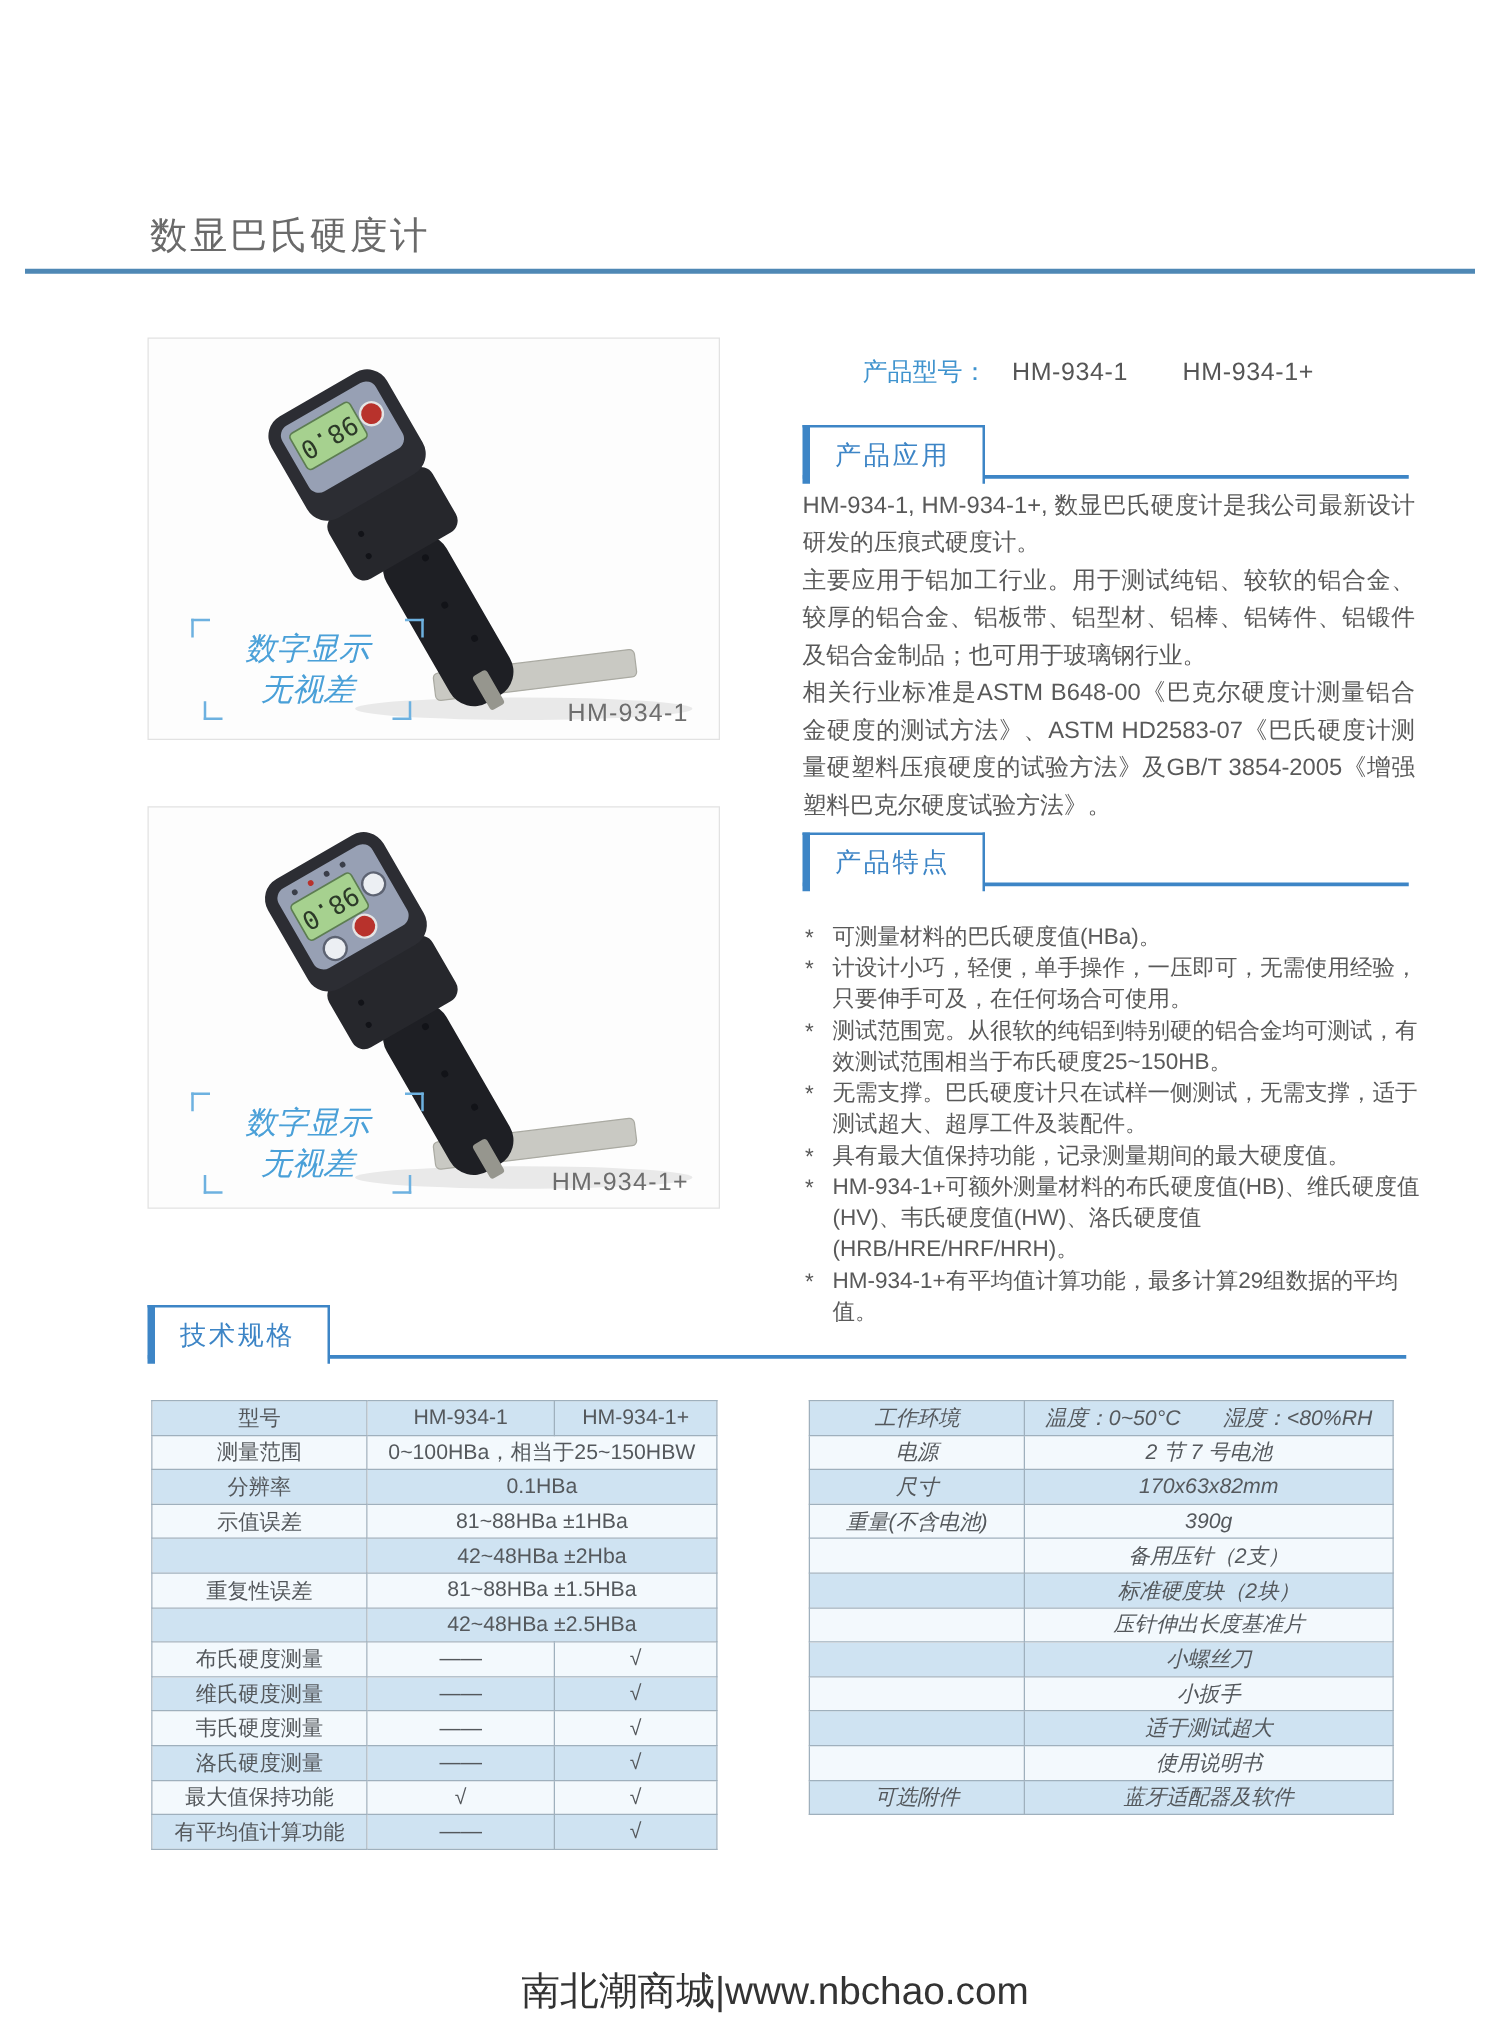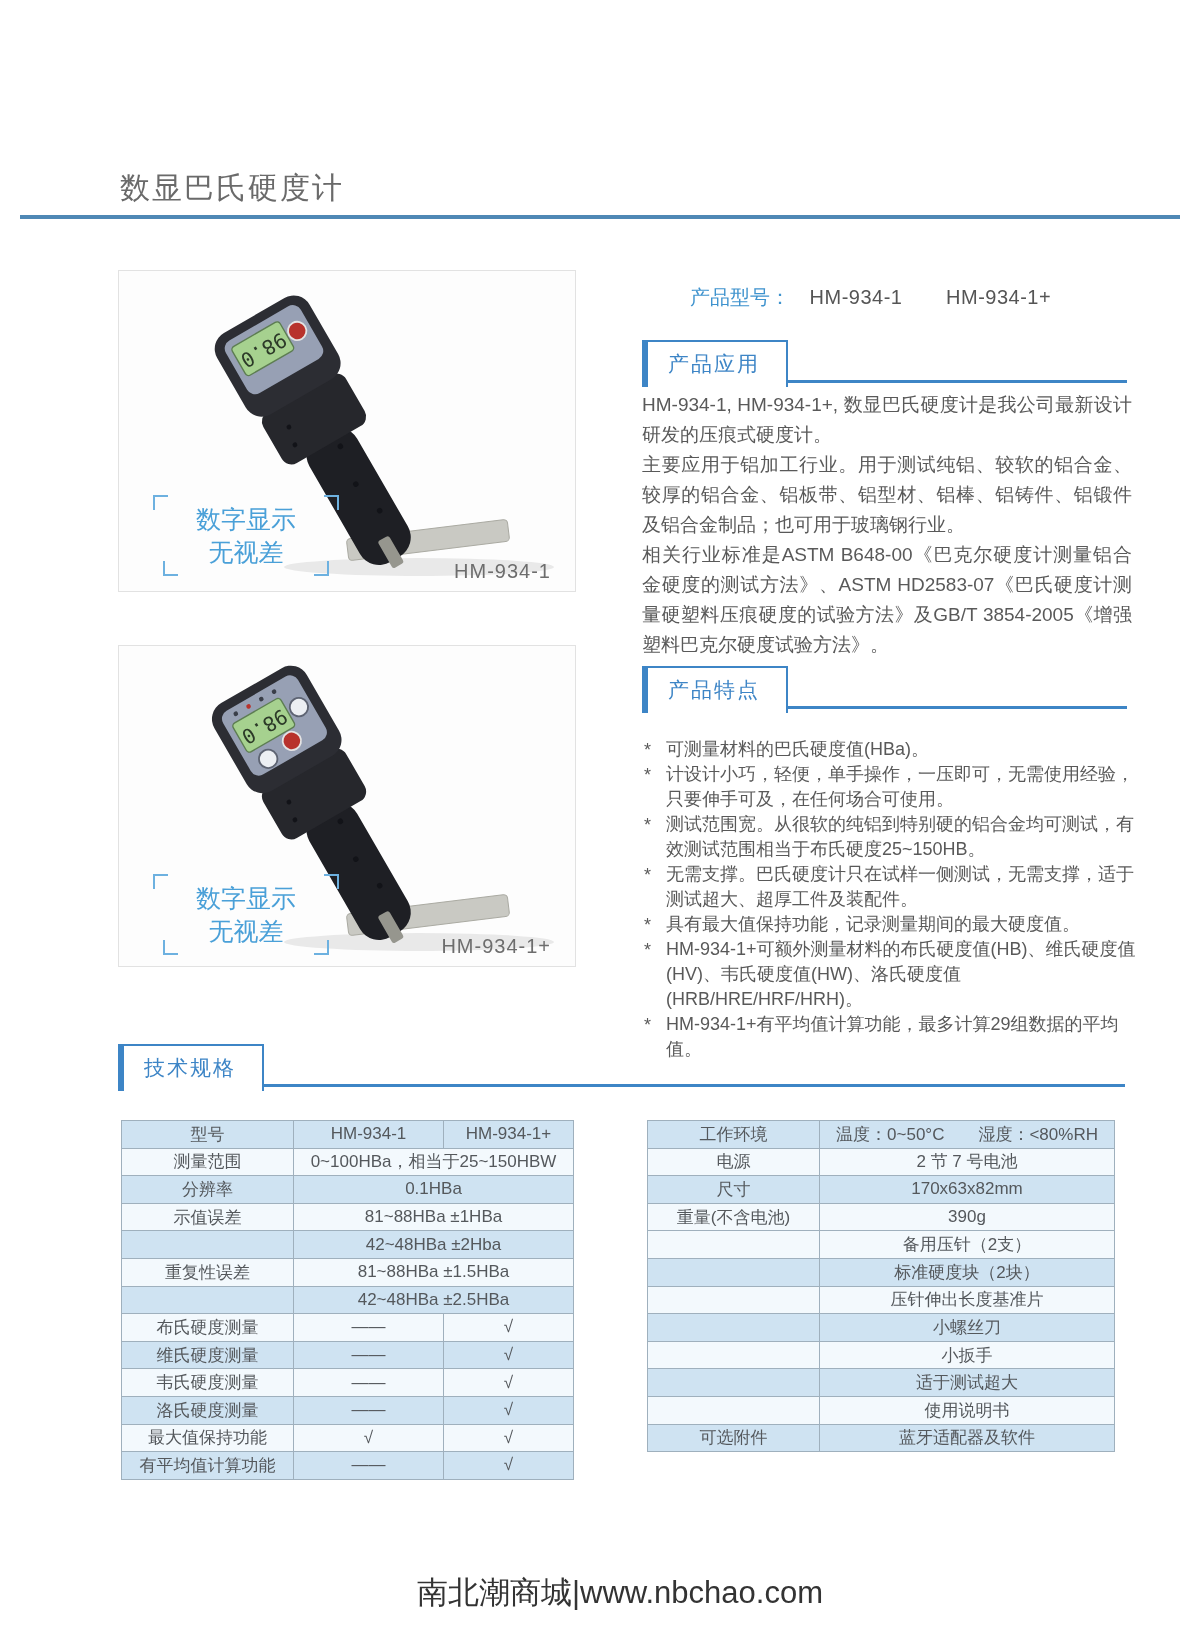--- a/index.html
+++ b/index.html
@@ -19,21 +19,21 @@
   .page-title{position:absolute;left:100px;top:168px;font-size:30px;font-weight:normal;color:#6a6a6a;letter-spacing:2px;}
   .top-rule{position:absolute;left:0;top:215px;width:1200px;height:4px;background:var(--rule-blue);}
 
   
   .img-box{position:absolute;left:98px;width:458px;height:322px;border:1px solid #e2e2e2;background:#fdfdfd;}
   .img-box.b1{top:270px;}
   .img-box.b2{top:645px;}
   .img-box svg{position:absolute;left:0;top:0;}
   .caption{position:absolute;right:24px;bottom:8px;font-size:20px;color:#6d6d6d;letter-spacing:1px;}
 
-  .badge{position:absolute;left:38px;width:178px;text-align:center;color:var(--badge-blue);font-size:25px;line-height:1.3;}
+  .badge{position:absolute;left:38px;width:178px;text-align:center;color:var(--badge-blue);font-size:25px;line-height:1.3;font-style:italic;}
   .b1 .badge{top:232px;}
   .b2 .badge{top:236px;}
   .badge .cnr{position:absolute;width:15px;height:15px;border:0 solid #6db1e0;}
   .badge .tl{left:-4px;top:-8px;border-top-width:2px;border-left-width:2px;}
   .badge .tr{right:-4px;top:-8px;border-top-width:2px;border-right-width:2px;}
   .badge .bl{left:6px;bottom:-8px;border-bottom-width:2px;border-left-width:2px;}
   .badge .br{right:6px;bottom:-8px;border-bottom-width:2px;border-right-width:2px;}
 
   
   .model-line{position:absolute;left:622px;top:284px;width:500px;font-size:20px;white-space:nowrap;margin-left:48px;}
@@ -50,21 +50,21 @@
   .app-paras{position:absolute;left:622px;top:390px;width:490px;}
   .para{font-size:19px;line-height:30px;color:var(--text-gray);text-align:justify;}
 
   .feat-list{position:absolute;left:622px;top:737px;width:498px;}
   .feat{position:relative;padding-left:24px;font-size:18px;line-height:25px;color:var(--text-gray);}
   .feat .mk{position:absolute;left:2px;top:1px;}
 
   
   .spec-table{position:absolute;top:1120px;border-collapse:collapse;table-layout:fixed;}
   .spec-table.t-left{left:101px;width:452px;}
-  .spec-table.t-right{left:627px;width:467px;}
+  .spec-table.t-right{left:627px;width:467px;font-style:italic;}
   .spec-table td{border:1px solid var(--cell-border);text-align:center;vertical-align:middle;font-size:17px;color:#54585c;height:27.6px;padding:0 16px;overflow:hidden;white-space:nowrap;}
   .spec-table tr.r-blue{background:var(--row-blue);}
   .spec-table tr.r-light{background:var(--row-light);}
 
   .footer{position:absolute;left:0;top:1572px;width:1200px;text-align:center;font-size:31px;color:#333;}
 </style>
 </head>
 <body>
 
 <div class="page">

